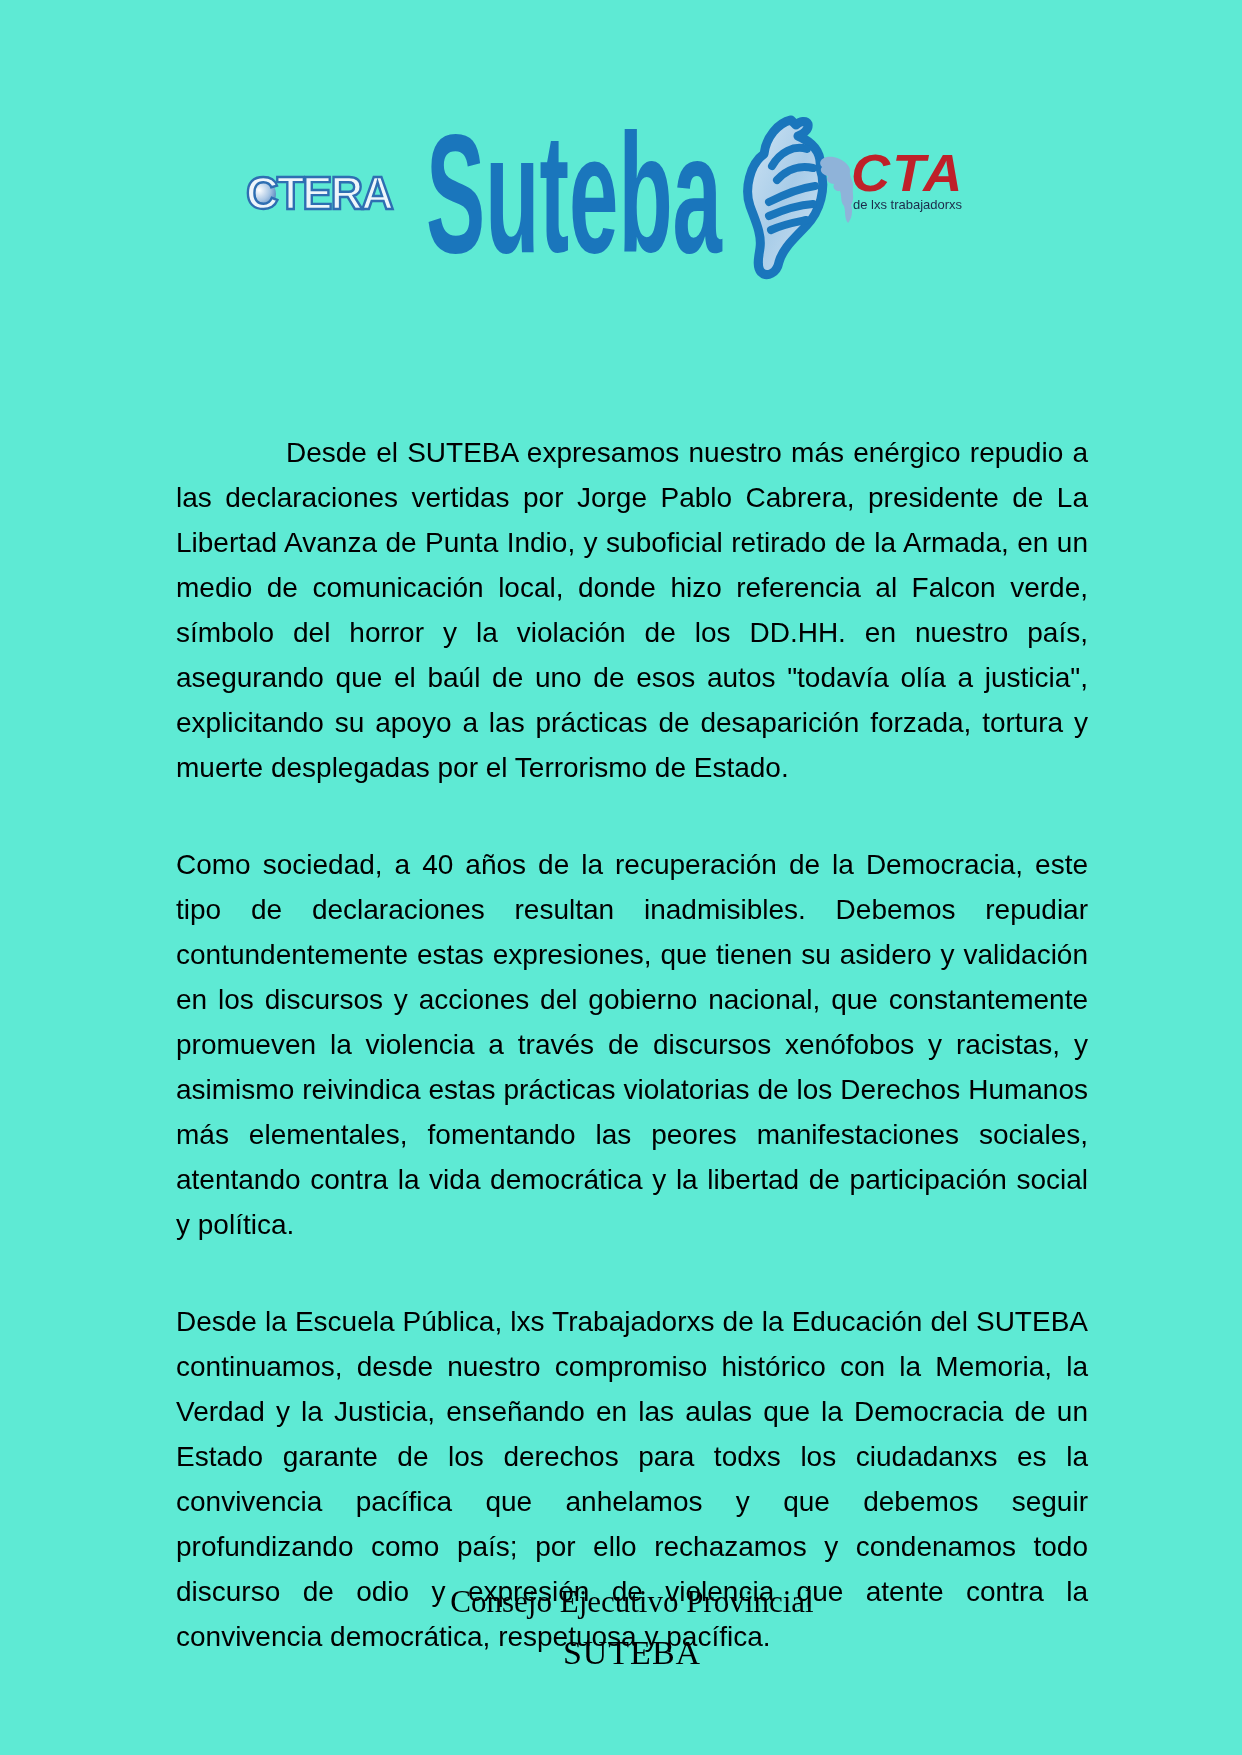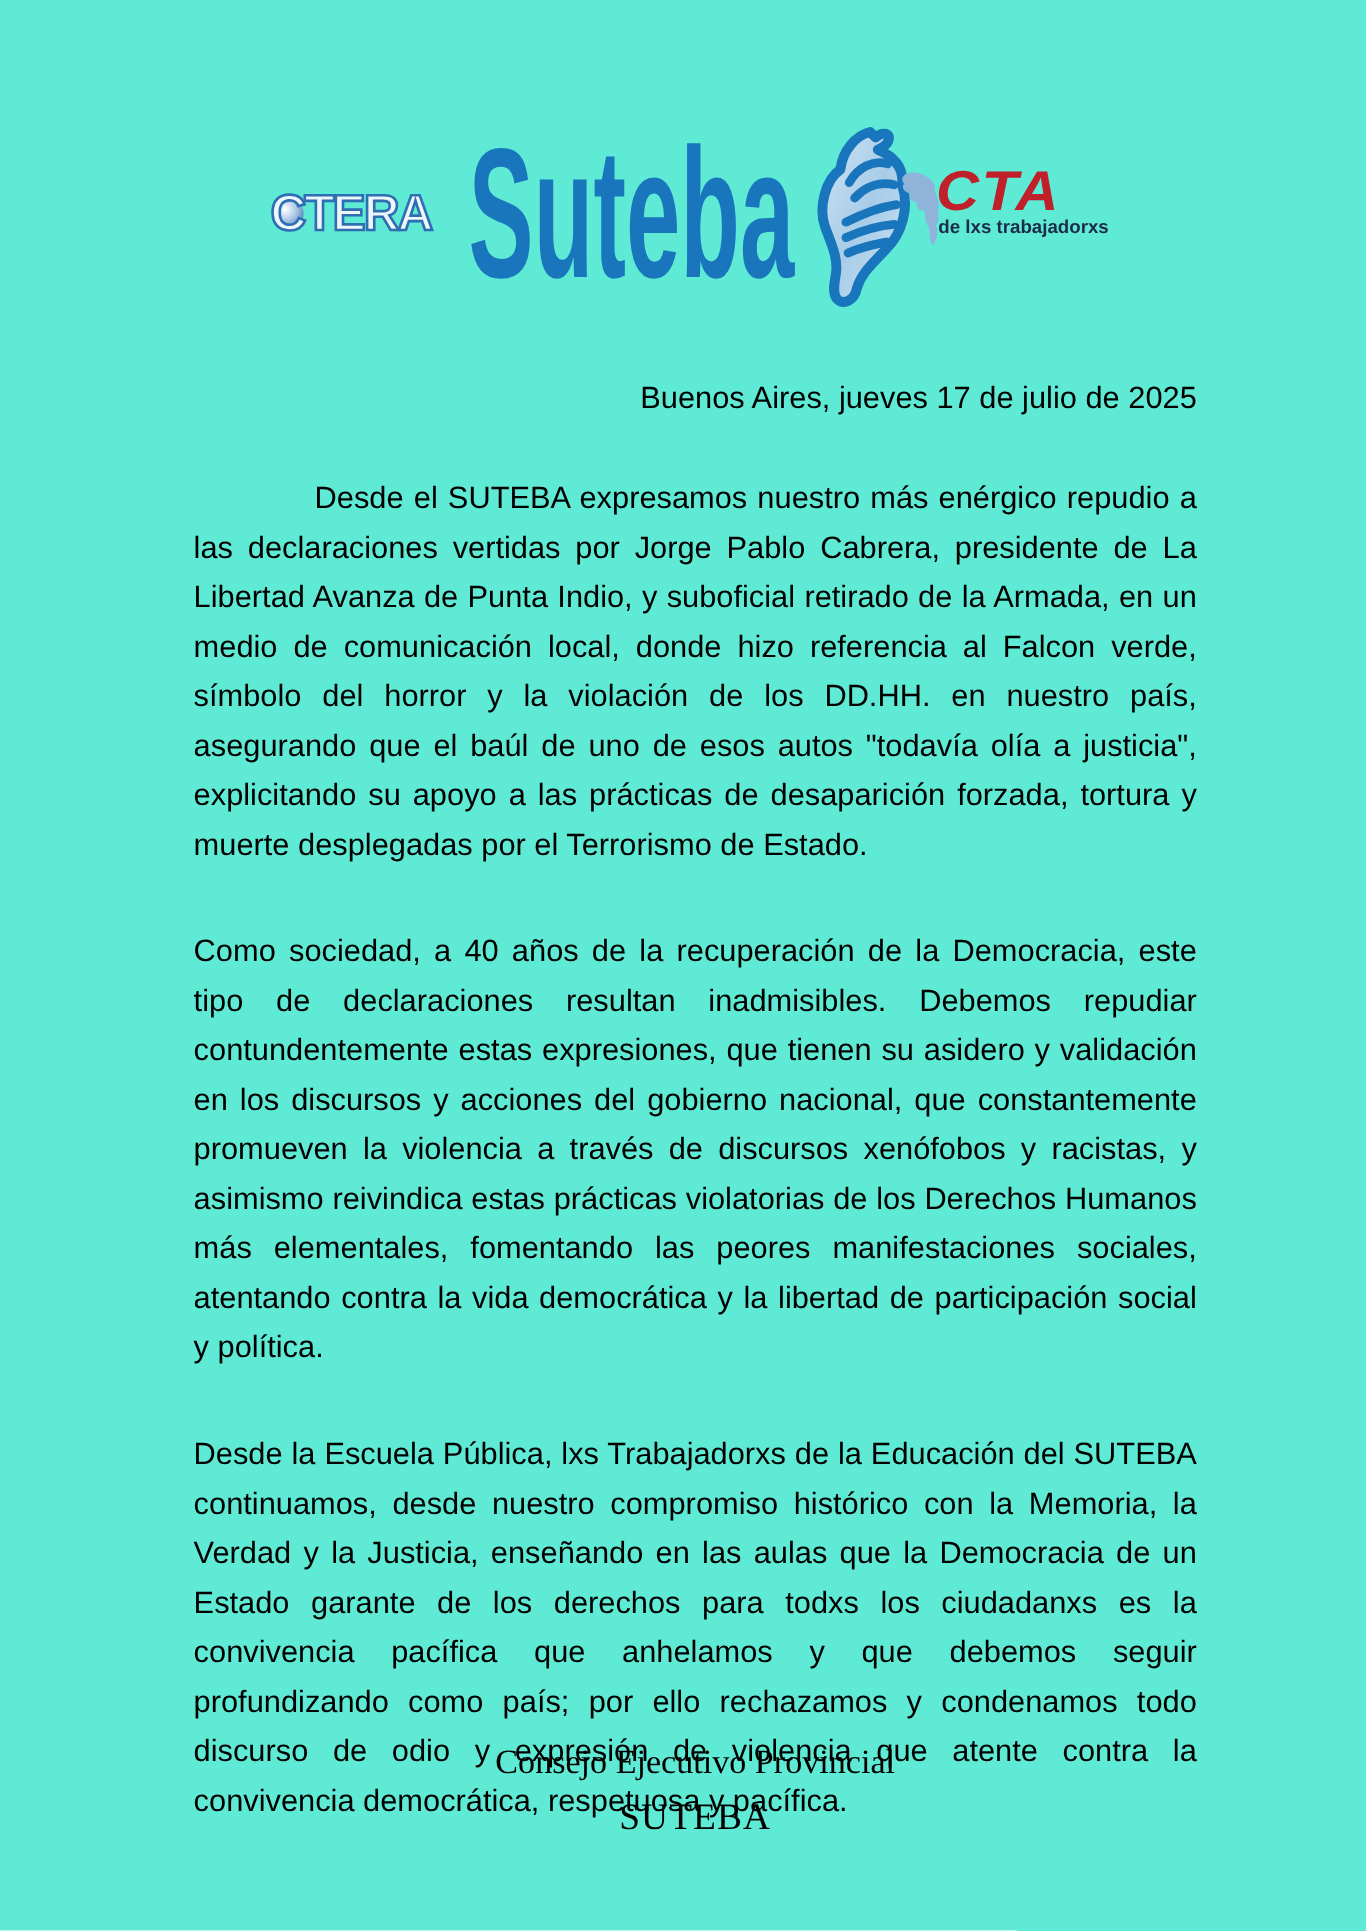--- a/index.html
+++ b/index.html
@@ -31,21 +31,21 @@
   .americas{position:absolute;left:0;top:6px;}
   .cta-word{
     position:absolute;left:34px;top:-4px;
     font-style:italic;font-weight:900;font-size:51px;
     letter-spacing:2px;
     color:var(--cta_red);
     transform:scaleX(1.06);transform-origin:left;
   }
   .cta-sub{
     position:absolute;left:36px;top:49px;
-    font-weight:700;font-size:17px;
+    font-weight:400;font-size:13px;
     color:var(--cta_navy);
     white-space:nowrap;
   }
   
   .date{
     position:absolute;left:176px;top:346px;width:912px;
     font-size:28px;line-height:32px;text-align:right;
   }
   .body{
     position:absolute;left:176px;top:430px;width:912px;
@@ -119,21 +119,20 @@
                  C25,42 23,47 27,52 C29,58 27,64 31,69
                  C35,64 36,57 34,51 C38,45 35,39 36,33
                  C37,27 32,23 33,17 C34,10 20,1 10,3 Z" fill="var(--americas_blue)"></path>
       </svg>
       <span class="cta-word">CTA</span>
       <div class="cta-sub">de lxs trabajadorxs</div>
     </div>
 
   </header>
 
-  <div class="date">Buenos Aires, jueves 17 de julio de 2025</div>
 
   <main class="body">
     <p class="p1">Desde el SUTEBA expresamos nuestro más enérgico repudio a las declaraciones vertidas por Jorge Pablo Cabrera, presidente de La Libertad Avanza de Punta Indio, y suboficial retirado de la Armada, en un medio de comunicación local, donde hizo referencia al Falcon verde, símbolo del horror y la violación de los DD.HH. en nuestro país, asegurando que el baúl de uno de esos autos "todavía olía a justicia", explicitando su apoyo a las prácticas de desaparición forzada, tortura y muerte desplegadas por el Terrorismo de Estado.</p>
     <p>Como sociedad, a 40 años de la recuperación de la Democracia, este tipo de declaraciones resultan inadmisibles. Debemos repudiar contundentemente estas expresiones, que tienen su asidero y validación en los discursos y acciones del gobierno nacional, que constantemente promueven la violencia a través de discursos xenófobos y racistas, y asimismo reivindica estas prácticas violatorias de los Derechos Humanos más elementales, fomentando las peores manifestaciones sociales, atentando contra la vida democrática y la libertad de participación social y política.</p>
     <p>Desde la Escuela Pública, lxs Trabajadorxs de la Educación del SUTEBA continuamos, desde nuestro compromiso histórico con la Memoria, la Verdad y la Justicia, enseñando en las aulas que la Democracia de un Estado garante de los derechos para todxs los ciudadanxs es la convivencia pacífica que anhelamos y que debemos seguir profundizando como país; por ello rechazamos y condenamos todo discurso de odio y expresión de violencia que atente contra la convivencia democrática, respetuosa y pacífica.</p>
   </main>
 
   <footer class="sig">
     <div class="sig1">Consejo Ejecutivo Provincial</div>
     <div class="sig2">SUTEBA</div>

